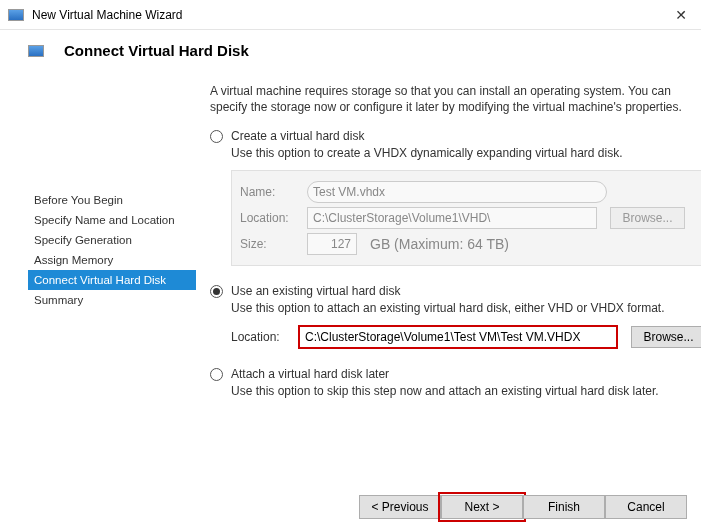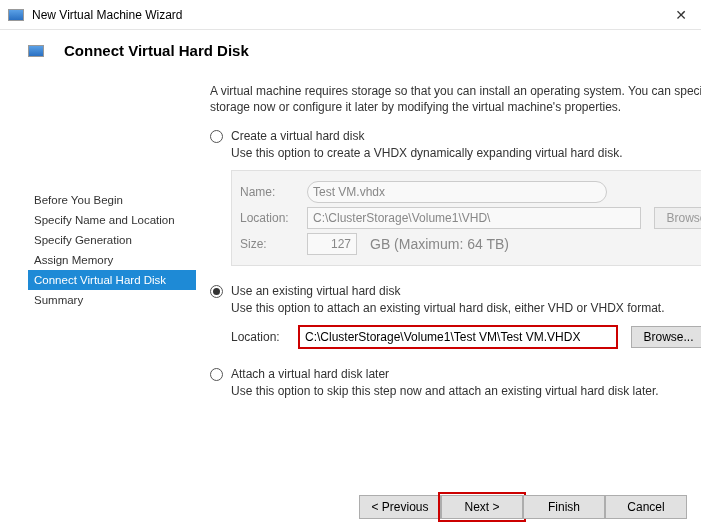--- a/index.html
+++ b/index.html
@@ -94,21 +94,21 @@
   .fld-input {
     height: 22px;
     border: 1px solid #ccc;
     background: #fff;
     padding: 0 5px;
     font-size: 12px;
     font-family: inherit;
   }
   .fld-input[disabled] { background: #f9f9f9; color: #888; }
   .name-input { width: 300px; border-radius: 11px; }
-  .loc-input { width: 334px; }
+  .loc-input { width: 290px; }
   .size-input { width: 50px; text-align: right; }
   .size-unit { margin-left: 6px; color: #888; font-size: 14px; }
   .browse-btn {
     width: 75px; height: 22px;
     border: 1px solid #adadad;
     background: #e1e1e1;
     font-family: inherit;
     font-size: 12px;
     margin-left: 6px;
     cursor: pointer;

